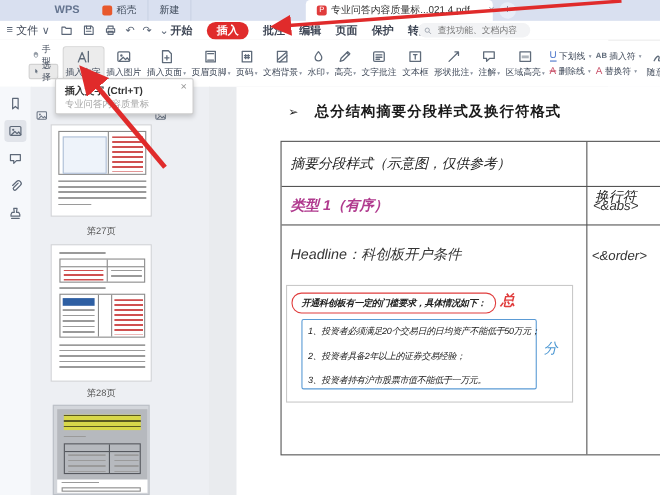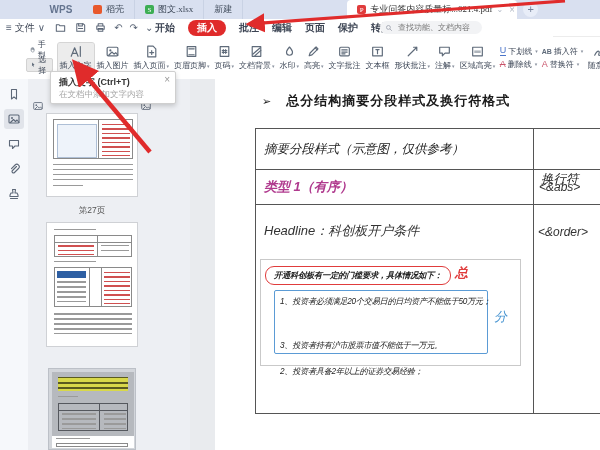--- a/index.html
+++ b/index.html
@@ -87,28 +87,24 @@
   
   .overlay{position:absolute;left:0;top:0;width:600px;height:450px;z-index:60;pointer-events:none;}
 </style>
 </head>
 <body>
 
 <div id="app">
 
   <div class="tabbar">
     <div class="wps-logo">WPS</div>
-    <div id="tabs-mount" style="display:flex;font-family:Liberation Serif, serif;">
+    <div id="tabs-mount" style="display:flex;">
         <div class="tab">
           <span class="ticon" style="background: rgb(232, 88, 44);"></span>
           <span>稻壳</span>
-        </div>
-        <div class="tab">
-          <span class="ticon" style="background: rgb(61, 174, 84);">S</span>
-          <span>图文.xlsx</span>
         </div>
         <div class="tab">
           <span>新建</span>
         </div>
         <div class="tab active">
           <span class="ticon" style="background: rgb(224, 60, 60);">P</span>
           <span>专业问答内容质量标...021.4.pdf</span>
           <span class="tcaret">⌄</span>
           <span class="tclose">×</span>
         </div>
@@ -369,20 +365,21 @@
       <div class="lines" style="position:absolute;left:7px;top:38px;width:42px;height:3px;"></div>
       <div class="mtable" style="left:7px;top:44px;width:78px;height:40px;">
         <div class="vd" style="left:34px;"></div>
         <div class="vd" style="left:46px;"></div>
         <div style="position:absolute;left:2px;top:3px;width:29px;height:7px;background:#2e5fa3;"></div>
         <div class="lines" style="position:absolute;left:2px;top:13px;width:29px;height:22px;"></div>
         <div class="rlines" style="position:absolute;left:49px;top:4px;width:26px;height:32px;"></div>
       </div>
       <div class="lines" style="position:absolute;left:7px;top:90px;width:78px;height:24px;"></div>
     </div>
+    <div class="tlabel" style="left:18px;top:273px;">第28页</div>
 
     <div class="tcard" style="left:20px;top:289px;width:88px;height:82px;background:#d3d6db;border-color:#bcc0c7;">
       <div style="position:absolute;left:3px;top:3px;width:82px;height:64px;background:#b6b9be;">
         <div class="ylines" style="position:absolute;left:6px;top:5px;width:70px;height:14px;"></div>
         <div class="lines" style="position:absolute;left:6px;top:24px;width:20px;height:3px;"></div>
         <div class="mtable" style="left:6px;top:31px;width:70px;height:28px;border-color:#55585e;">
           <div class="vd" style="left:40px;border-color:#55585e;"></div>
           <div style="position:absolute;left:0;right:0;top:6px;border-top:1px solid #55585e;"></div>
           <div class="lines" style="position:absolute;left:3px;top:9px;width:34px;height:16px;"></div>
           <div class="lines" style="position:absolute;left:45px;top:9px;width:22px;height:16px;"></div>
@@ -409,32 +406,32 @@
         <div class="cell c-type" style="left:8px;top:49px;">类型 1（有序）</div>
         <div class="cell c-sym" style="left:283px;top:51px;">&lt;&amp;abs&gt;</div>
         <div class="cell c-headline" style="left:8px;top:93px;">Headline：科创板开户条件</div>
         <div class="cell c-sym" style="left:282px;top:96px;">&lt;&amp;order&gt;</div>
 
         <div class="shot">
           <div class="callout">开通科创板有一定的门槛要求，具体情况如下：</div>
           <div class="tag-zong">总</div>
           <div class="bluebox">
             <div class="li" style="top:5px;">1、投资者必须满足20个交易日的日均资产不能低于50万元；</div>
-            <div class="li" style="top:27px;margin-top:48px;">2、投资者具备2年以上的证券交易经验；</div>
+            <div class="li" style="top:27px;">2、投资者具备2年以上的证券交易经验；</div>
             <div class="li" style="top:49px;">3、投资者持有沪市股票市值不能低于一万元。</div>
           </div>
           <div class="tag-fen">分</div>
         </div>
       </div>
     </div>
   </div>
 
   <div class="tooltip">
     <div class="tt-title">插入文字 (Ctrl+T)</div>
-    <div class="tt-body">在文档中添加文字内容</div>
+    <div class="tt-body">专业问答内容质量标</div>
     <div class="tt-close">×</div>
   </div>
 
   <svg class="overlay" viewBox="0 0 600 450">
     <defs>
       <marker id="ah" markerWidth="6" markerHeight="6" refX="4.6" refY="3" orient="auto">
         <path d="M0 0L6 3L0 6z" fill="#e02b2b"></path>
       </marker>
     </defs>
     <line x1="565" y1="1" x2="250" y2="24" stroke="#e02b2b" stroke-width="3.2" marker-end="url(#ah)"></line>

